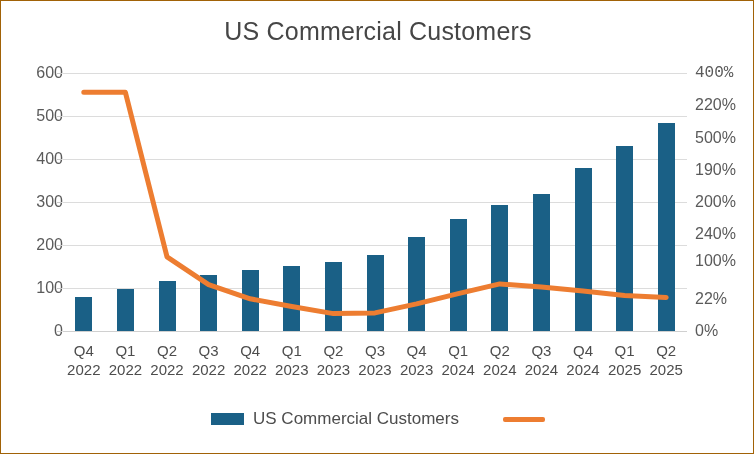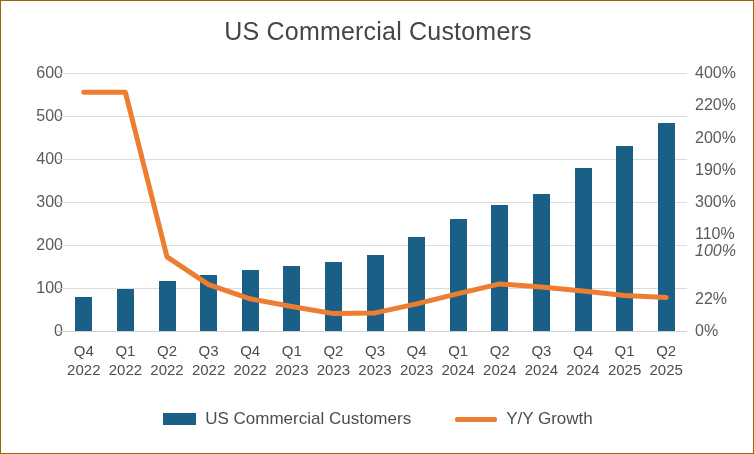--- a/index.html
+++ b/index.html
@@ -181,27 +181,27 @@
       <div class="y-label y-left" style="top: 150px;">400</div>
       <div class="tick-mark" style="left: 56px; top: 158px;"></div>
       <div class="y-label y-left" style="top: 107px;">500</div>
       <div class="tick-mark" style="left: 56px; top: 115px;"></div>
       <div class="y-label y-left" style="top: 64px;">600</div>
       <div class="tick-mark" style="left: 56px; top: 72px;"></div>
     </div>
   <div id="y-right-labels">
       <div class="y-label y-right" style="top: 322px;">0%</div>
       <div class="y-label y-right" style="top: 289.75px;">22%</div>
-      <div class="y-label y-right" style="top: 242px; font-style: italic;">100%</div>
-      <div class="y-label y-right" style="top: 225.25px;">110%</div>
-      <div class="y-label y-right" style="top: 193px;">300%</div>
+      <div class="y-label y-right" style="top: 252px;">100%</div>
+      <div class="y-label y-right" style="top: 225.25px;">240%</div>
+      <div class="y-label y-right" style="top: 193px;">200%</div>
       <div class="y-label y-right" style="top: 160.75px;">190%</div>
-      <div class="y-label y-right" style="top: 128.5px;">200%</div>
+      <div class="y-label y-right" style="top: 128.5px;">500%</div>
       <div class="y-label y-right" style="top: 96.25px;">220%</div>
-      <div class="y-label y-right" style="top: 64px;">400%</div>
+      <div class="y-label y-right" style="top: 64px; font-family: Liberation Mono, monospace;">400%</div>
     </div>
   <div id="x-labels">
       <div class="x-label" style="left: 59.8px; top: 340px;">
         <span>Q4</span>
         <span>2022</span>
       </div>
       <div class="x-label" style="left: 101.4px; top: 340px;">
         <span>Q1</span>
         <span>2022</span>
       </div>
@@ -259,17 +259,16 @@
       </div>
     </div>
 
   <div id="legend">
       <div class="legend-item">
         <div class="legend-swatch-bar" style="background: rgb(26, 96, 134);"></div>
         <span class="legend-text">US Commercial Customers</span>
       </div>
       <div class="legend-item">
         <div class="legend-swatch-line" style="background: rgb(237, 125, 49);"></div>
-        <span class="legend-text">Y/Y Growth</span>
       </div>
     </div>
 
 </div>
 
 </body></html>

